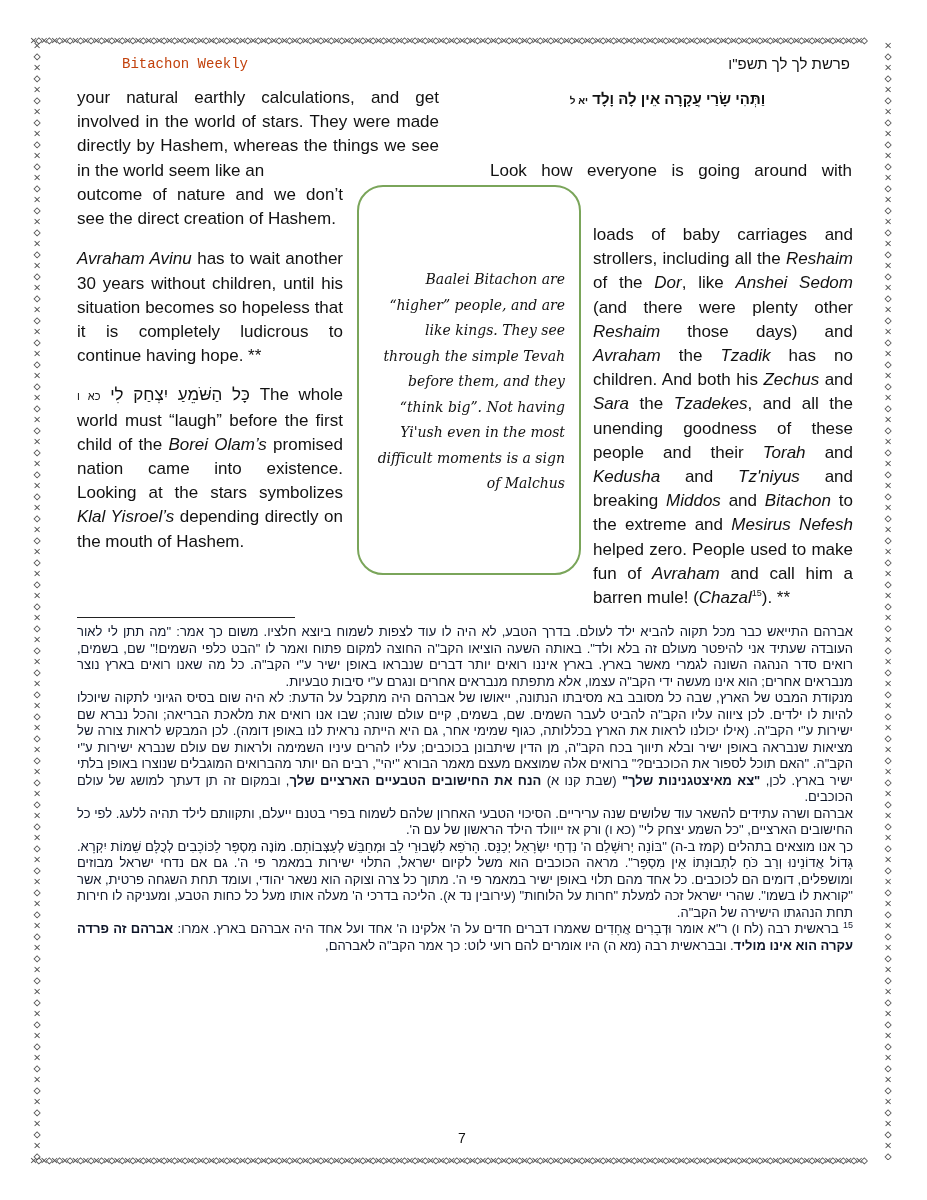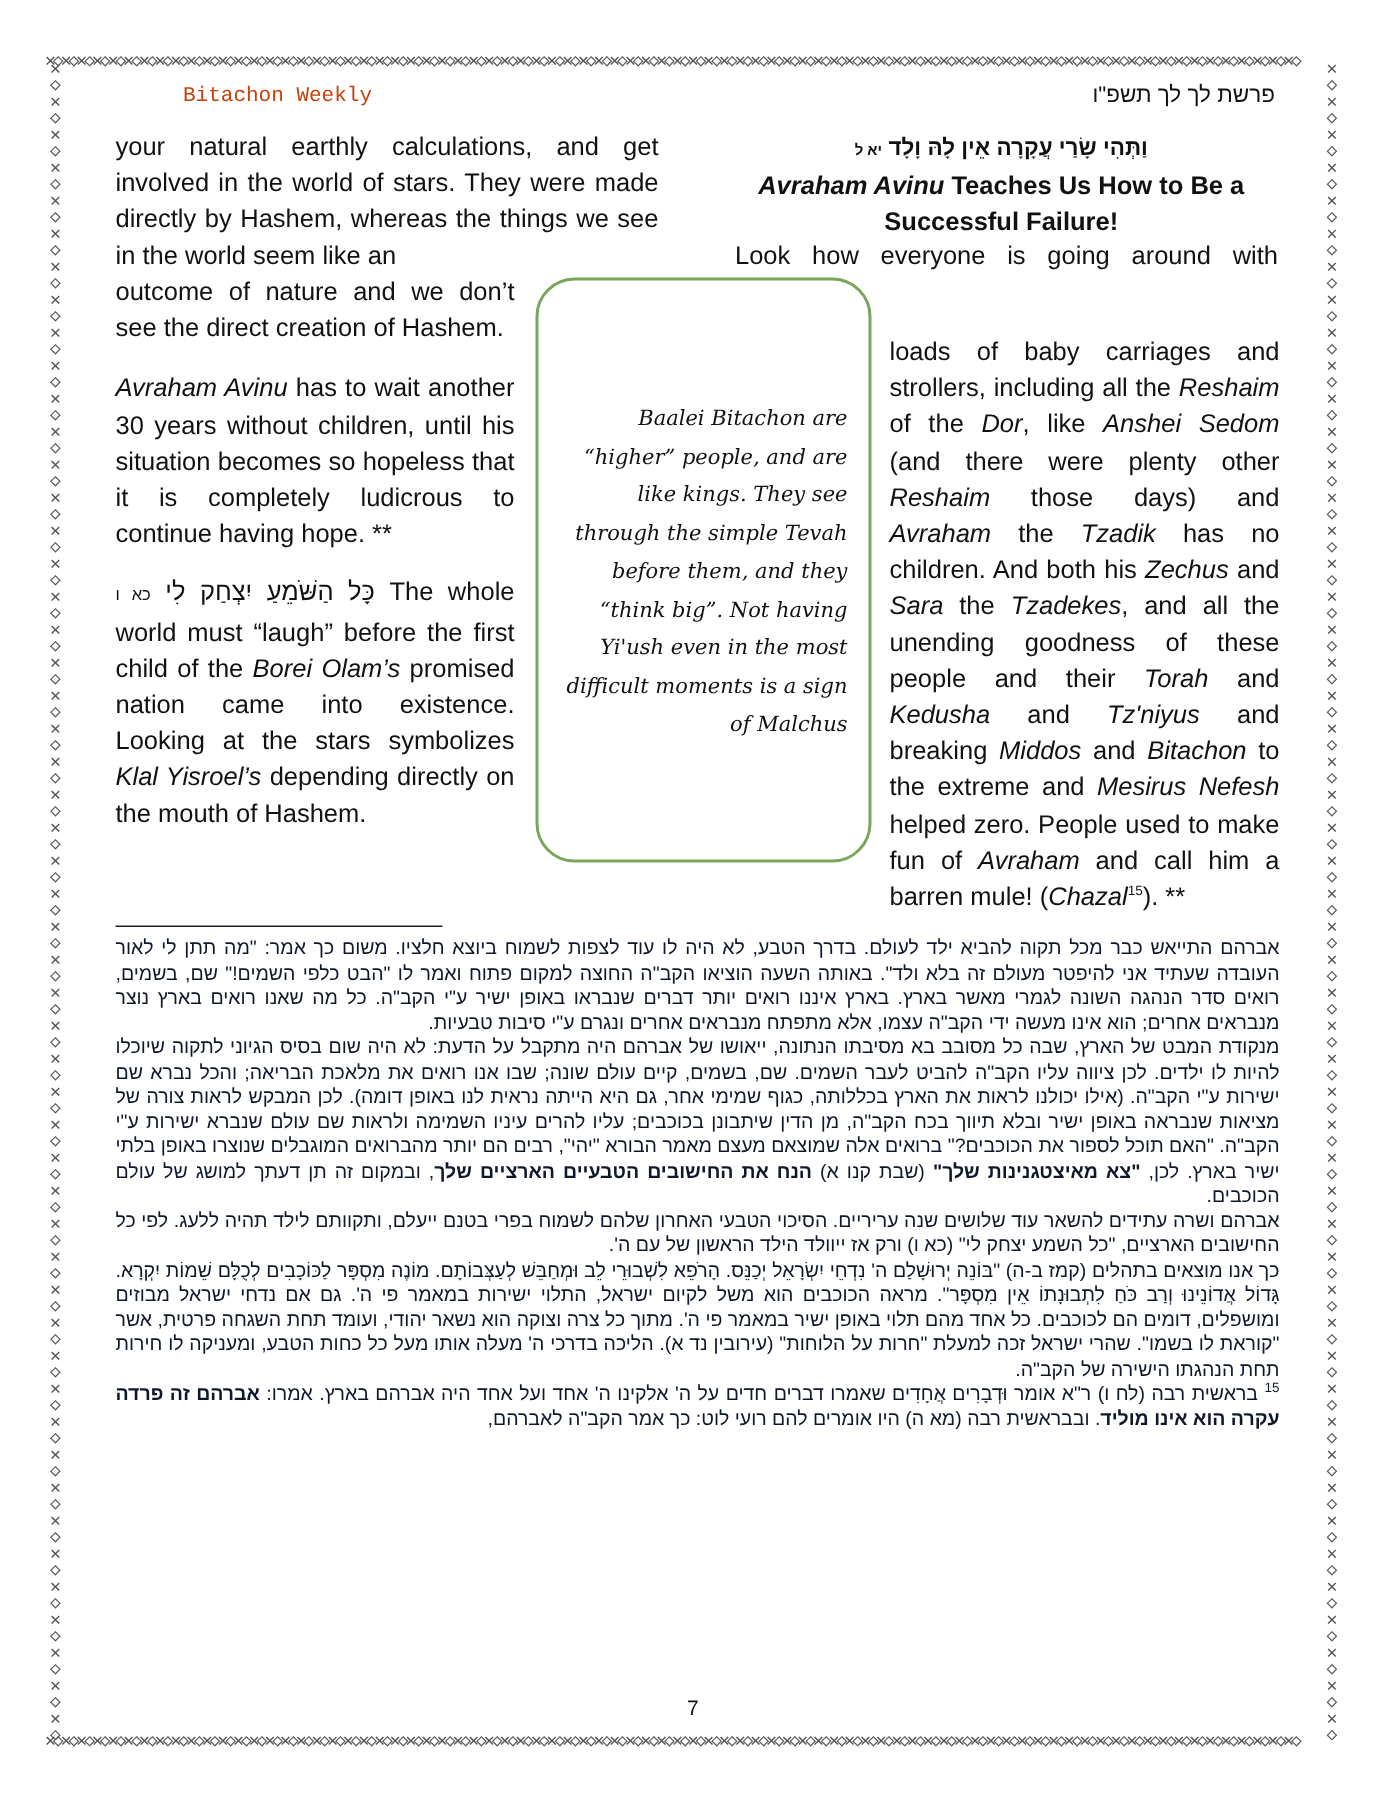--- a/index.html
+++ b/index.html
@@ -60,21 +60,20 @@
 </div>
 
 <div class="col" id="left-col-narrow">
   <p style="margin-bottom:16px;">outcome of nature and we don’t see the direct creation of Hashem.</p>
   <p style="margin-bottom:15px;"><i>Avraham Avinu</i><span> has to wait another 30 years without children, until his situation becomes so hopeless that it is completely ludicrous to continue having hope. **</span></p>
   <p><span style="direction:rtl;unicode-bidi:embed;">כָּל הַשֹּׁמֵעַ יִצְחַק לִי</span> <span style="font-size:11px;direction:rtl;unicode-bidi:embed;">כא ו</span><span> The whole world must “laugh” before the first child of the </span><i>Borei Olam’s</i><span> promised nation came into existence. Looking at the stars symbolizes </span><i>Klal Yisroel’s</i><span> depending directly on the mouth of Hashem.</span></p>
 </div>
 
 <div id="right-title">
   <div class="title-hebrew"><span>וַתְּהִי שָׂרַי עֲקָרָה אֵין לָהּ וָלָד</span> <span class="ref">יא ל</span></div>
-  <div class="title-en"><i>Avraham Avinu</i><span> Teaches Us How to Be a Successful Failure!</span></div>
 </div>
 
 <div class="col" id="right-first-line" style="text-align:justify;text-align-last:justify;">
   <span>Look how everyone is going around with</span>
 </div>
 
 <div class="col" id="right-col-narrow">
   <p id="right-body"><span>loads of baby carriages and strollers, including all the </span><i>Reshaim</i><span> of the </span><i>Dor</i><span>, like </span><i>Anshei Sedom</i><span> (and there were plenty other </span><i>Reshaim</i><span> those days) and </span><i>Avraham</i><span> the </span><i>Tzadik</i><span> has no children. And both his </span><i>Zechus</i><span> and </span><i>Sara</i><span> the </span><i>Tzadekes</i><span>, and all the unending goodness of these people and their </span><i>Torah</i><span> and </span><i>Kedusha</i><span> and </span><i>Tz'niyus</i><span> and breaking </span><i>Middos</i><span> and </span><i>Bitachon</i><span> to the extreme and </span><i>Mesirus Nefesh</i><span> helped zero. People used to make fun of </span><i>Avraham</i><span> and call him a barren mule! (</span><i>Chazal</i><sup class="fn-num">15</sup><span>). **</span></p>
 </div>
 

